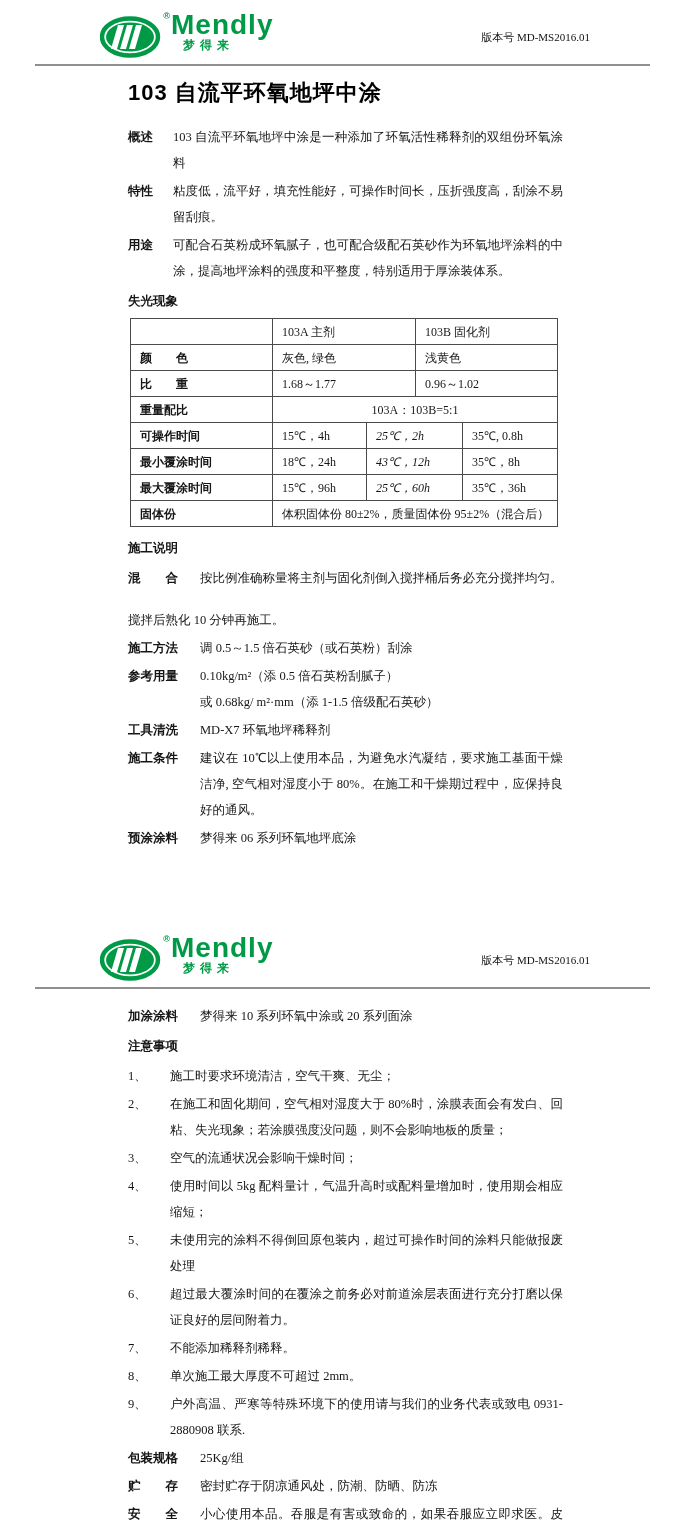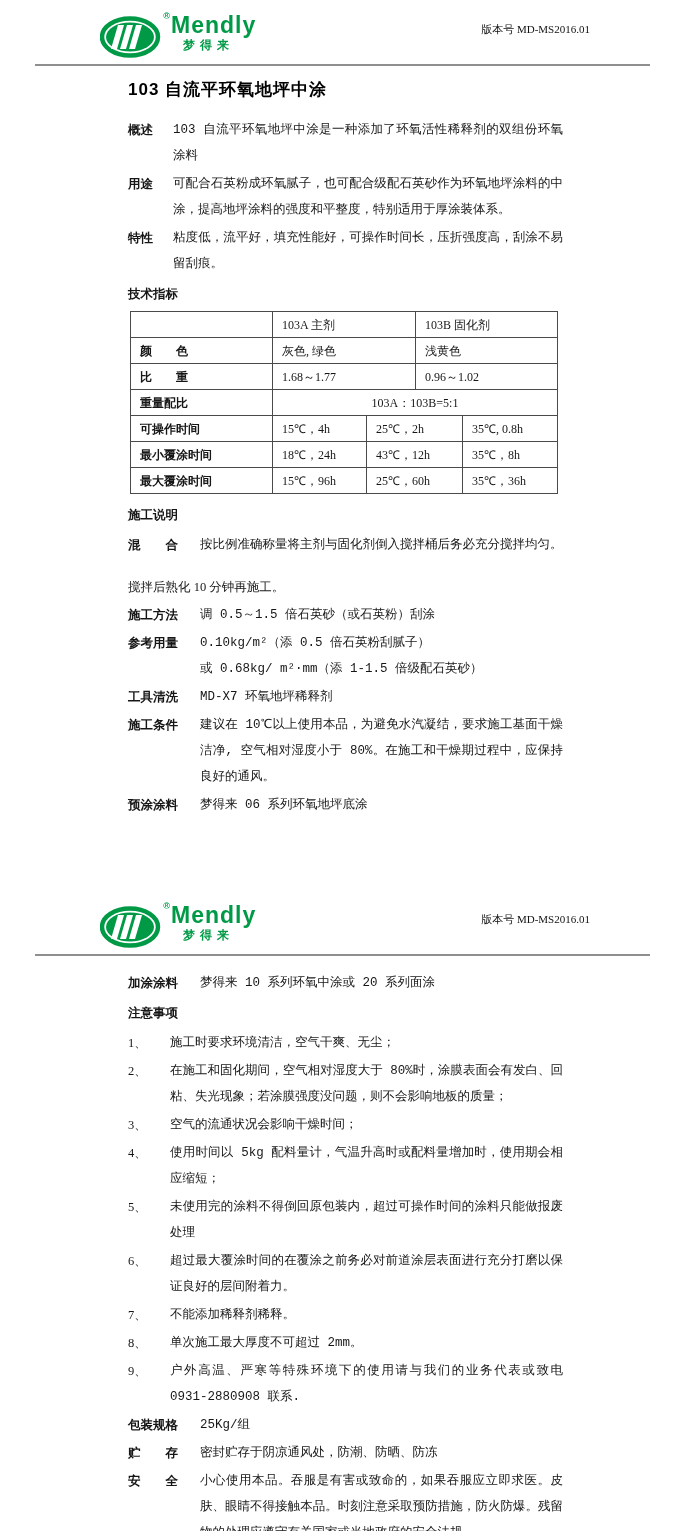--- a/index.html
+++ b/index.html
@@ -8,44 +8,44 @@
     font-family:"Liberation Serif",serif;color:#161616;position:relative;
   }
   
   .hdr{position:relative;padding-top:13px;}
   .hdr2{margin-top:72px;}
   .logo{display:flex;align-items:flex-start;margin-left:100px;position:relative;}
   .logo-mark{position:relative;width:66px;height:46px;flex-shrink:0;}
   .reg{position:absolute;top:-2px;right:-4px;font-size:9px;font-weight:700;
        font-family:"Liberation Sans",sans-serif;}
   .logo-text{margin-left:5px;margin-top:1px;font-family:"Liberation Sans",sans-serif;}
-  .brand-en{font-size:23px;font-weight:700;letter-spacing:1px;line-height:22px;}
+  .brand-en{font-size:28px;font-weight:700;letter-spacing:1px;line-height:22px;}
   .brand-cn{font-size:12px;font-weight:700;letter-spacing:5px;line-height:19px;margin-left:12px;}
-  .version{position:absolute;right:97px;bottom:22px;font-size:11px;color:#111;}
+  .version{position:absolute;right:97px;bottom:14px;font-size:11px;color:#111;}
   .rule{border:none;border-top:2px solid #8f8f8f;margin:5px 37px 0 35px;}
   
-  .title{font-family:"Liberation Sans",sans-serif;font-weight:700;font-size:17px;
+  .title{font-family:"Liberation Sans",sans-serif;font-weight:700;font-size:22px;
          letter-spacing:1px;margin:12px 0 16px 128px;color:#000;}
   
   .content{margin:0 124px 0 128px;font-size:12.5px;line-height:26px;}
   .row{display:flex;margin-bottom:2px;}
   .lbl{width:45px;flex-shrink:0;font-family:"Liberation Sans",sans-serif;font-weight:700;}
   .lblw{width:72px;flex-shrink:0;font-family:"Liberation Sans",sans-serif;font-weight:700;}
-  .txt{flex:1;text-align:justify;font-family:Liberation Mono, monospace;}
+  .txt{flex:1;text-align:justify;}
   .heading{font-family:"Liberation Sans",sans-serif;font-weight:700;margin:4px 0 4px 0;}
   .cont{margin-bottom:2px;margin-top:16px;}
   
   .tbl{border-top:1px solid #4a4a4a;border-left:1px solid #4a4a4a;width:427px;
        font-size:12px;margin:4px 0 8px 2px;}
   .tr{display:flex;}
   .td{border-right:1px solid #4a4a4a;border-bottom:1px solid #4a4a4a;height:26px;
       line-height:26px;padding-left:9px;box-sizing:border-box;overflow:hidden;}
   .c-lbl{width:142px;font-family:"Liberation Sans",sans-serif;font-weight:700;}
   .c-h{width:143px;} .c-h2{width:142px;}
-  .c-3a{width:94px;} .c-3b{width:96px;} .c-3c{width:95px;}
+  .c-3a{width:94px;} .c-3b{width:96px;font-style:italic;} .c-3c{width:95px;}
   .c-span{width:285px;}
   .center{text-align:center;padding-left:0;}
   .nowrap{white-space:nowrap;}
   
   .note{display:flex;margin-bottom:2px;}
   .num{width:42px;flex-shrink:0;}
   
   .green{color:#009A47;}
 </style>
 </head>
@@ -77,30 +77,30 @@
   <div class="title">103 自流平环氧地坪中涂</div>
 
   <div class="content">
 
     <div class="row">
       <span class="lbl">概述</span>
       <span class="txt">103 自流平环氧地坪中涂是一种添加了环氧活性稀释剂的双组份环氧涂料</span>
     </div>
 
     <div class="row">
+      <span class="lbl">特性</span>
+      <span class="txt">粘度低，流平好，填充性能好，可操作时间长，压折强度高，刮涂不易留刮痕。</span>
+    </div>
+
+    <div class="row">
       <span class="lbl">用途</span>
       <span class="txt">可配合石英粉成环氧腻子，也可配合级配石英砂作为环氧地坪涂料的中涂，提高地坪涂料的强度和平整度，特别适用于厚涂装体系。</span>
     </div>
 
-    <div class="row">
-      <span class="lbl">特性</span>
-      <span class="txt">粘度低，流平好，填充性能好，可操作时间长，压折强度高，刮涂不易留刮痕。</span>
-    </div>
-
-    <div class="heading">技术指标</div>
+    <div class="heading">失光现象</div>
 
     <div class="tbl">
       <div class="tr">
         <div class="td c-lbl"></div>
         <div class="td c-h">103A 主剂</div>
         <div class="td c-h2">103B 固化剂</div>
       </div>
       <div class="tr">
         <div class="td c-lbl">颜　　色</div>
         <div class="td c-h">灰色, 绿色</div>
@@ -125,20 +125,24 @@
         <div class="td c-lbl">最小覆涂时间</div>
         <div class="td c-3a">18℃，24h</div>
         <div class="td c-3b">43℃，12h</div>
         <div class="td c-3c">35℃，8h</div>
       </div>
       <div class="tr">
         <div class="td c-lbl">最大覆涂时间</div>
         <div class="td c-3a">15℃，96h</div>
         <div class="td c-3b">25℃，60h</div>
         <div class="td c-3c">35℃，36h</div>
+      </div>
+      <div class="tr">
+        <div class="td c-lbl">固体份</div>
+        <div class="td c-span nowrap">体积固体份 80±2%，质量固体份 95±2%（混合后）</div>
       </div>
     </div>
 
     <div class="heading">施工说明</div>
 
     <div class="row">
       <span class="lblw">混　　合</span>
       <span class="txt">按比例准确称量将主剂与固化剂倒入搅拌桶后务必充分搅拌均匀。</span>
     </div>
     <div class="cont">搅拌后熟化 10 分钟再施工。</div>

